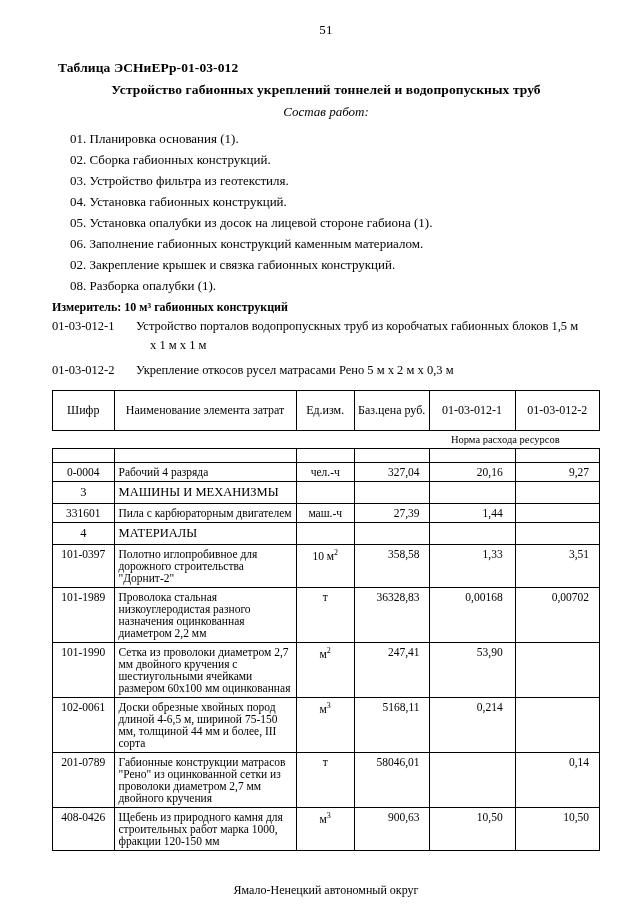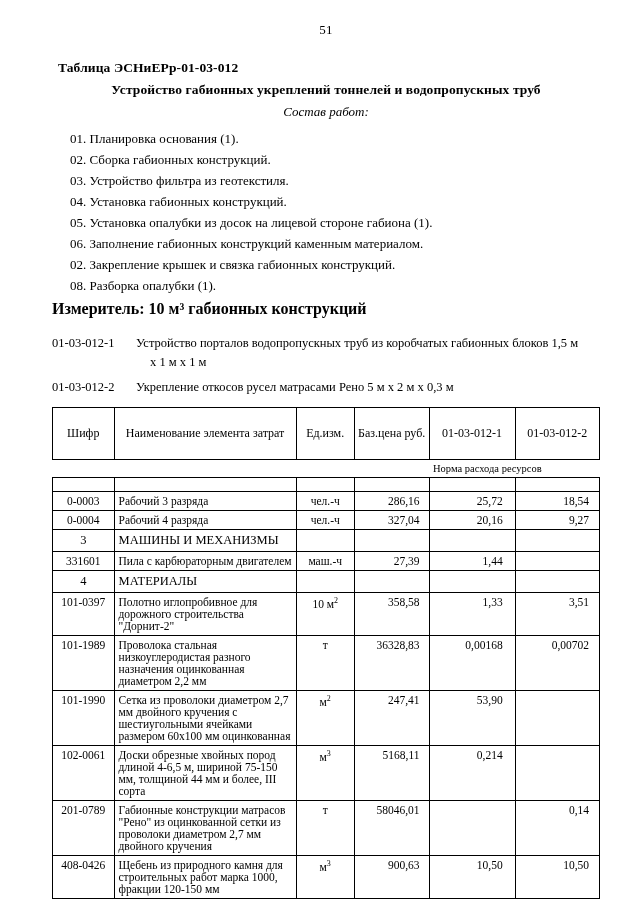--- a/index.html
+++ b/index.html
@@ -54,22 +54,22 @@
     padding: 0;
     list-style: none;
   }
   .work-list li {
     font-size: 13px;
     line-height: 1.62;
     padding-left: 18px;
   }
   .izmeritel {
     font-weight: bold;
-    font-size: 16px;
-    margin: 4px 0 16px 0;
+    font-size: 12px;
+    margin: 4px 0 2px 0;
   }
   .code-line {
     font-size: 12.5px;
     line-height: 1.5;
     margin-bottom: 6px;
     display: flex;
   }
   .code-line .code {
     width: 84px;
     flex: 0 0 84px;
@@ -90,21 +90,21 @@
   table.main td, table.main th {
     border: 1px solid #000000;
     padding: 3px 4px;
     vertical-align: top;
     font-weight: normal;
   }
   table.main th {
     text-align: center;
     vertical-align: middle;
     font-size: 12px;
-    padding: 18px 3px;
+    padding: 12px 3px;
   }
   .col-shifr { width: 62px; text-align: center; }
   .col-name  { width: 216px; }
   .col-unit  { width: 56px; text-align: center; }
   .col-price { width: 70px; text-align: right; padding-right: 9px !important; }
   .col-r1    { width: 86px; text-align: right; padding-right: 12px !important; }
   .col-r2    { width: 86px; text-align: right; padding-right: 10px !important; }
   .norm-row td {
     text-align: right;
     font-size: 10.5px;
@@ -184,40 +184,32 @@
         <th class="col-r1" style="text-align:center;padding-right:3px !important;">01-03-012-1</th>
         <th class="col-r2" style="text-align:center;padding-right:3px !important;">01-03-012-2</th>
       </tr>
     </thead>
     <tbody>
       <tr class="norm-row">
         <td class="nb" style="border-left:1px solid #000;border-top:none;border-bottom:none;"></td>
         <td class="nb" style="border-top:none;border-bottom:none;"></td>
         <td class="nb" style="border-top:none;border-bottom:none;"></td>
         <td class="nb" style="border-top:none;border-bottom:none;"></td>
-        <td class="nb" colspan="2" style="border-right:1px solid #000;border-top:none;border-bottom:none;text-align:left;padding-right:22px;">Норма расхода ресурсов</td>
+        <td class="nb" colspan="2" style="border-right:1px solid #000;border-top:none;border-bottom:none;text-align:center;padding-right:22px;">Норма расхода ресурсов</td>
       </tr>
 
       <tr class="spacer-row">
         <td></td>
         <td></td>
         <td></td>
         <td></td>
         <td></td>
         <td></td>
       </tr>
 
-      <tr>
-        <td class="col-shifr">0-0003</td>
-        <td class="col-name">Рабочий 3 разряда</td>
-        <td class="col-unit">чел.-ч</td>
-        <td class="col-price">286,16</td>
-        <td class="col-r1">25,72</td>
-        <td class="col-r2">18,54</td>
-      </tr>
 
       <tr>
         <td class="col-shifr">0-0004</td>
         <td class="col-name">Рабочий 4 разряда</td>
         <td class="col-unit">чел.-ч</td>
         <td class="col-price">327,04</td>
         <td class="col-r1">20,16</td>
         <td class="col-r2">9,27</td>
       </tr>
 

